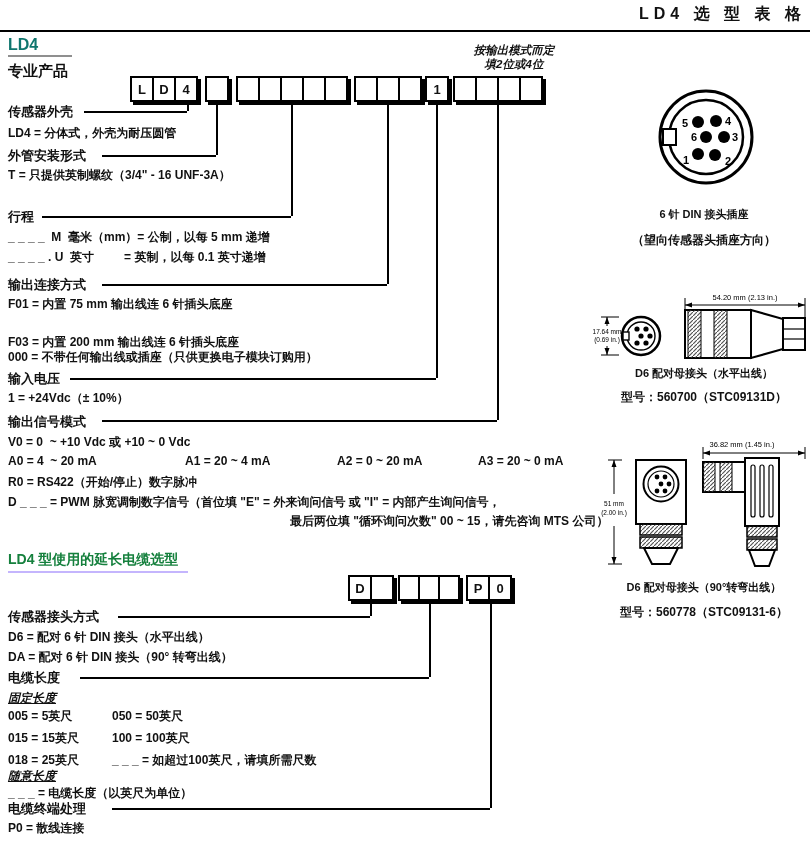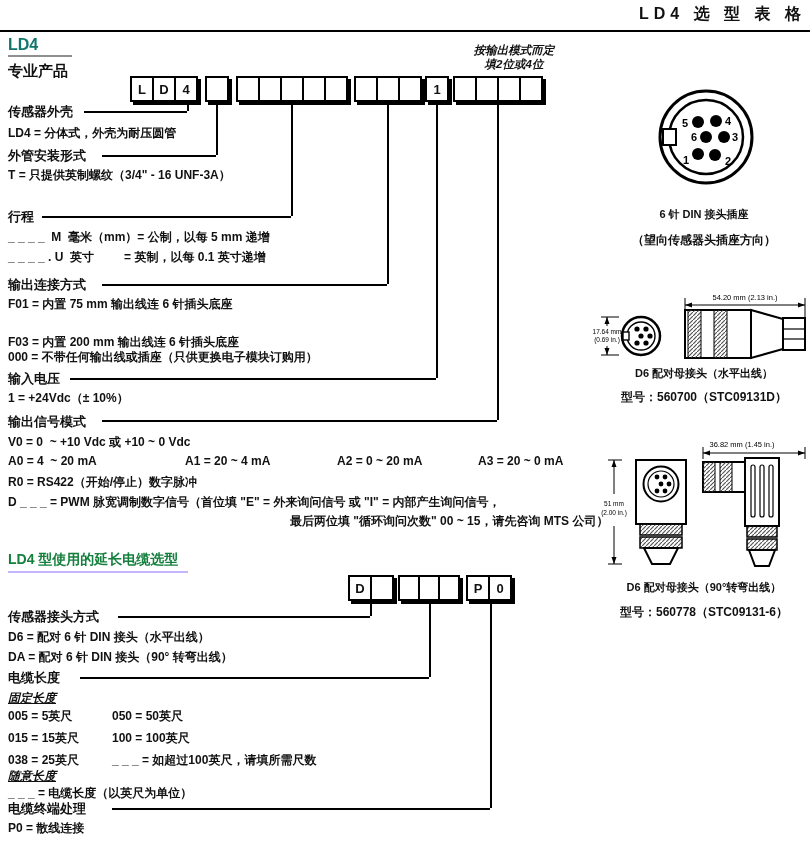--- a/index.html
+++ b/index.html
@@ -148,21 +148,21 @@
   <div class="ft" style="top:608px">传感器接头方式</div>
   <div class="fl" style="top:629px">D6 = 配对 6 针 DIN 接头（水平出线）</div>
   <div class="fl" style="top:649px">DA = 配对 6 针 DIN 接头（90° 转弯出线）</div>
 
   <div class="ft" style="top:669px">电缆长度</div>
   <div class="fl sub" style="top:690px">固定长度</div>
   <div class="fl" style="top:708px;left:8px">005 = 5英尺</div>
   <div class="fl" style="top:708px;left:112px">050 = 50英尺</div>
   <div class="fl" style="top:730px;left:8px">015 = 15英尺</div>
   <div class="fl" style="top:730px;left:112px">100 = 100英尺</div>
-  <div class="fl" style="top:752px;left:8px">038 = 25英尺</div>
+  <div class="fl" style="top:752px;left:8px">018 = 25英尺</div>
   <div class="fl" style="top:752px;left:112px">_ _ _ = 如超过100英尺，请填所需尺数</div>
   <div class="fl sub" style="top:768px">随意长度</div>
   <div class="fl" style="top:785px">_ _ _ = 电缆长度（以英尺为单位）</div>
 
   <div class="ft" style="top:800px">电缆终端处理</div>
   <div class="fl" style="top:820px">P0 = 散线连接</div>
 
   <svg style="left:628px;top:80px" width="160" height="115" viewBox="0 0 160 115">
     <circle cx="78" cy="57" r="46" fill="#fff" stroke="#000" stroke-width="3"></circle>
     <circle cx="78" cy="57" r="37" fill="#fff" stroke="#000" stroke-width="2.5"></circle>

